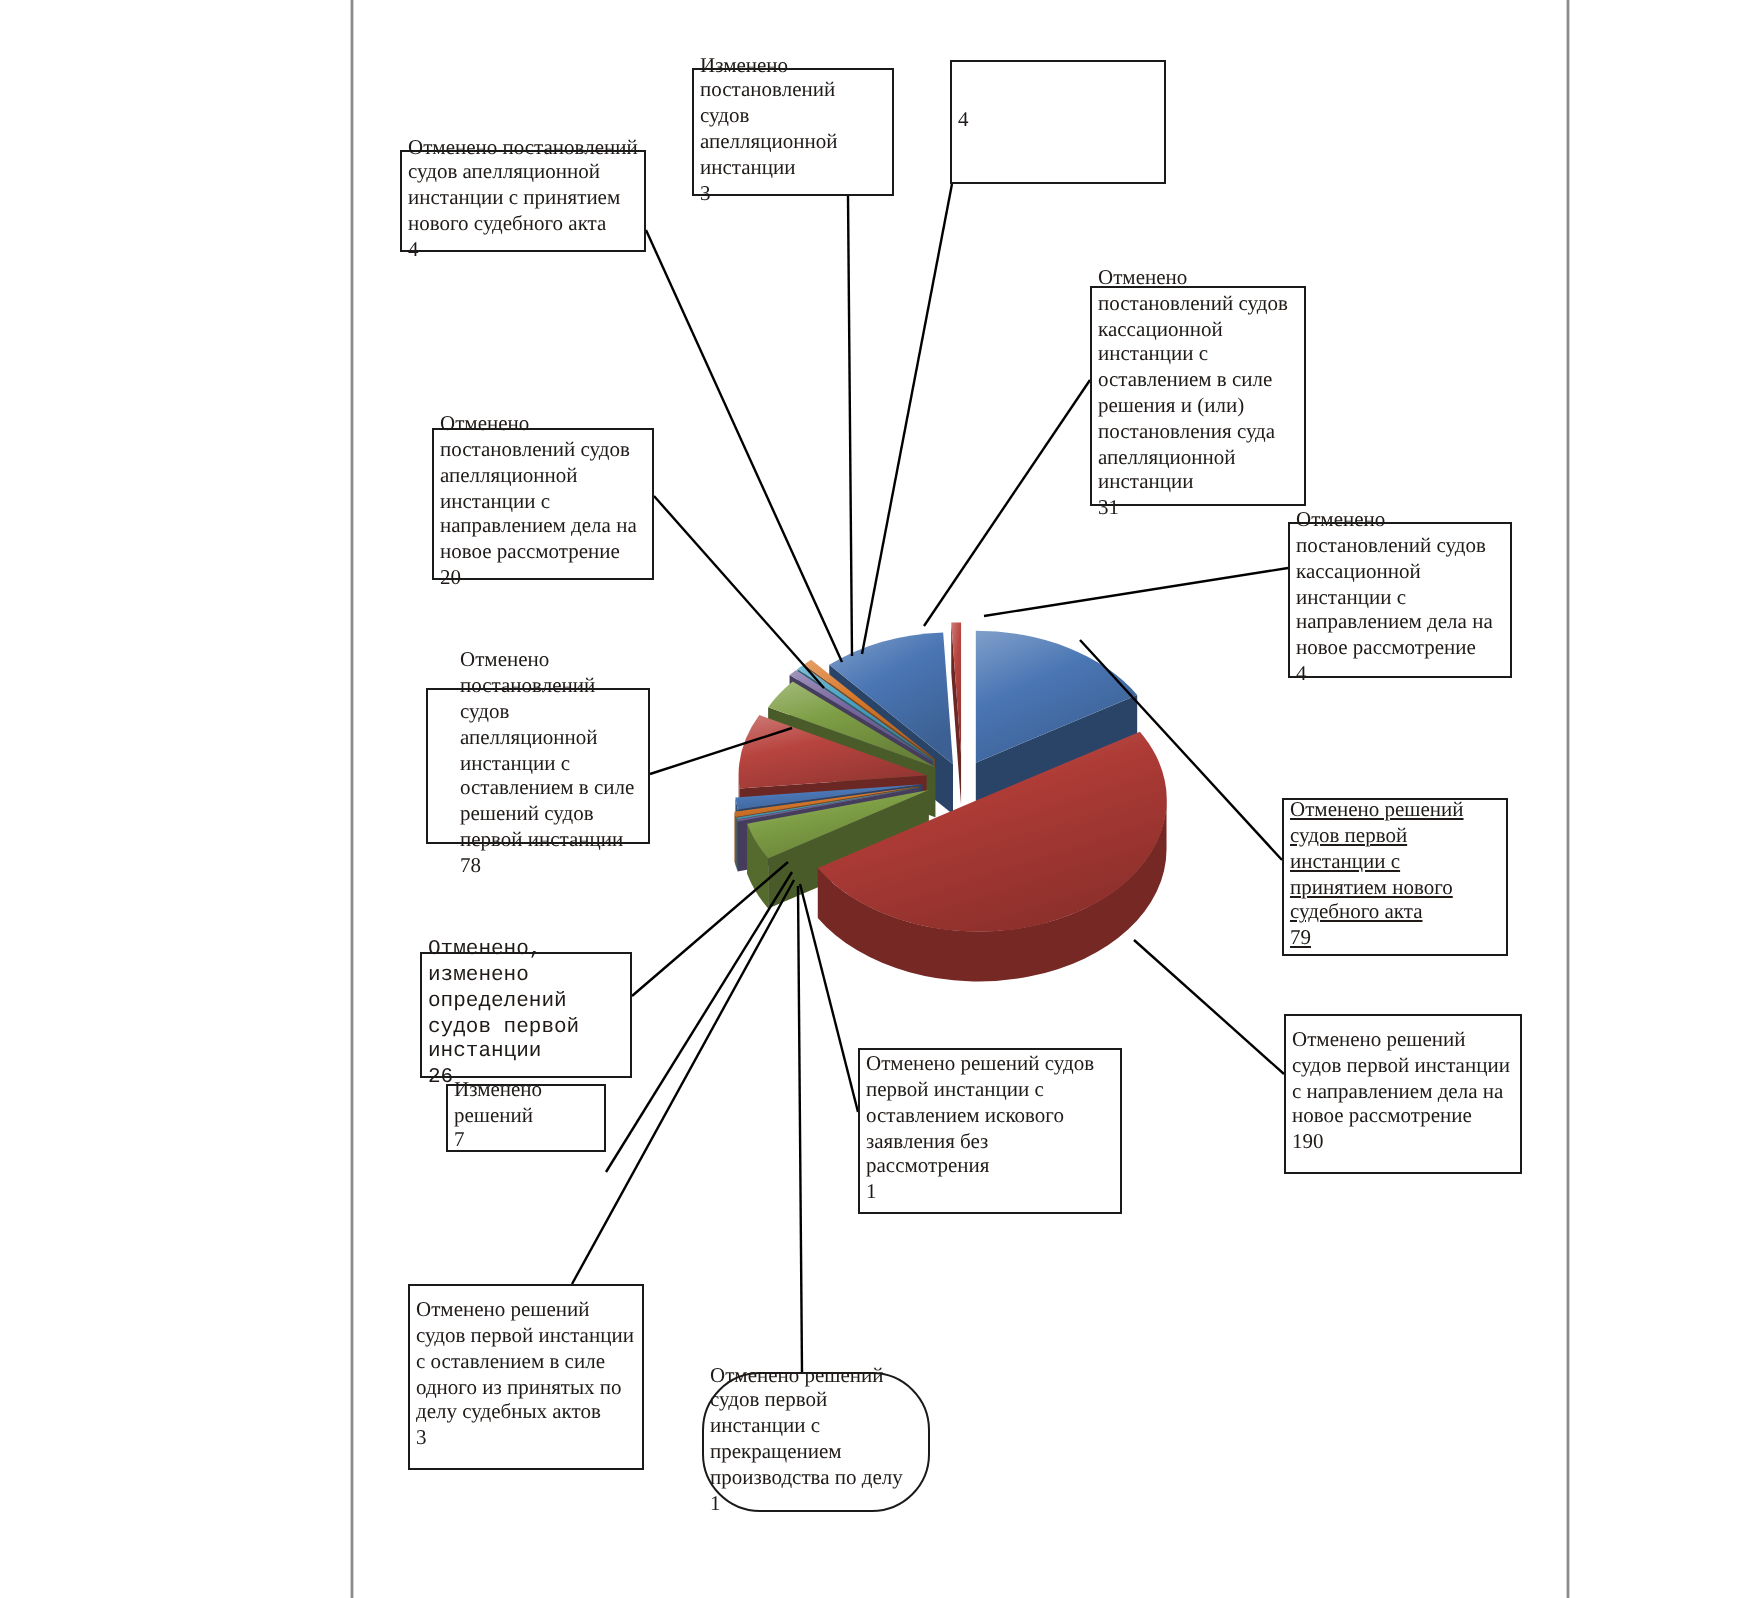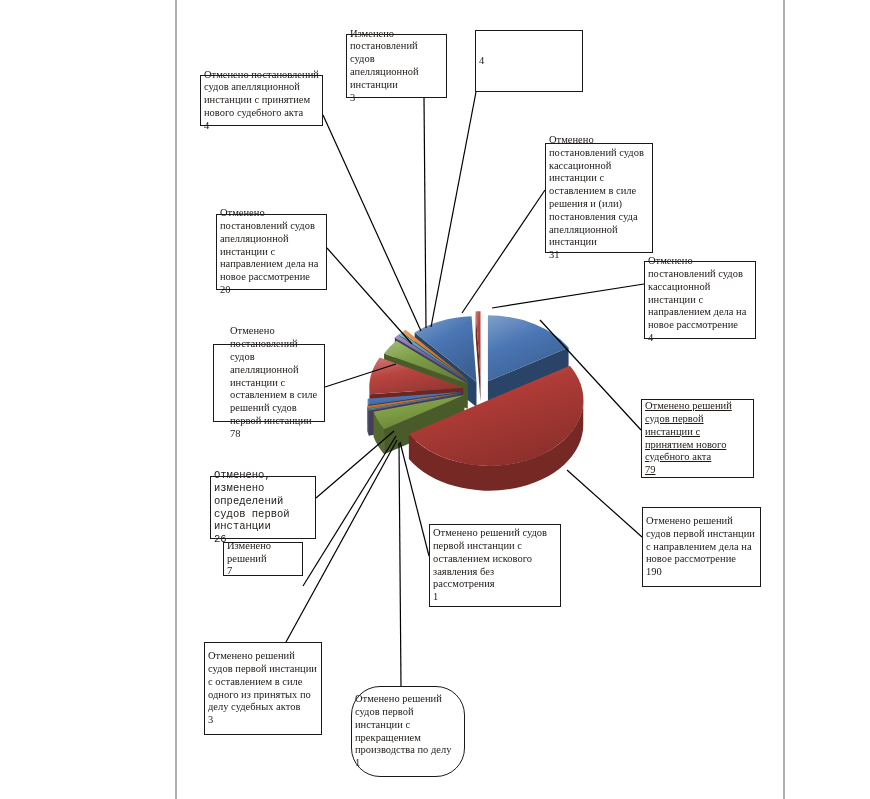--- a/index.html
+++ b/index.html
@@ -168,21 +168,21 @@
         <div class="callout-value">79</div>
       </div>
       <div class="callout" style="left: 642px; top: 507px; width: 119px; height: 80px;">
         <div class="callout-label">Отменено решений судов первой инстанции с направлением дела на новое рассмотрение</div>
         <div class="callout-value">190</div>
       </div>
       <div class="callout" style="left: 210px; top: 476px; width: 106px; height: 63px; font-family: Liberation Mono, monospace;">
         <div class="callout-label">Отменено, изменено определений судов первой инстанции</div>
         <div class="callout-value">26</div>
       </div>
-      <div class="callout" style="left: 351px; top: 686px; width: 114px; height: 91px; border-radius: 29px;">
+      <div class="callout" style="left: 351px; top: 686px; width: 114px; height: 70px; border-radius: 29px;">
         <div class="callout-label">Отменено решений судов первой инстанции с прекращением производства по делу</div>
         <div class="callout-value">1</div>
       </div>
       <div class="callout" style="left: 429px; top: 524px; width: 132px; height: 83px;">
         <div class="callout-label">Отменено решений судов первой инстанции с оставлением искового заявления без рассмотрения</div>
         <div class="callout-value">1</div>
       </div>
       <div class="callout" style="left: 204px; top: 642px; width: 118px; height: 93px;">
         <div class="callout-label">Отменено решений судов первой инстанции с оставлением в силе одного из принятых по делу судебных актов</div>
         <div class="callout-value">3</div>

